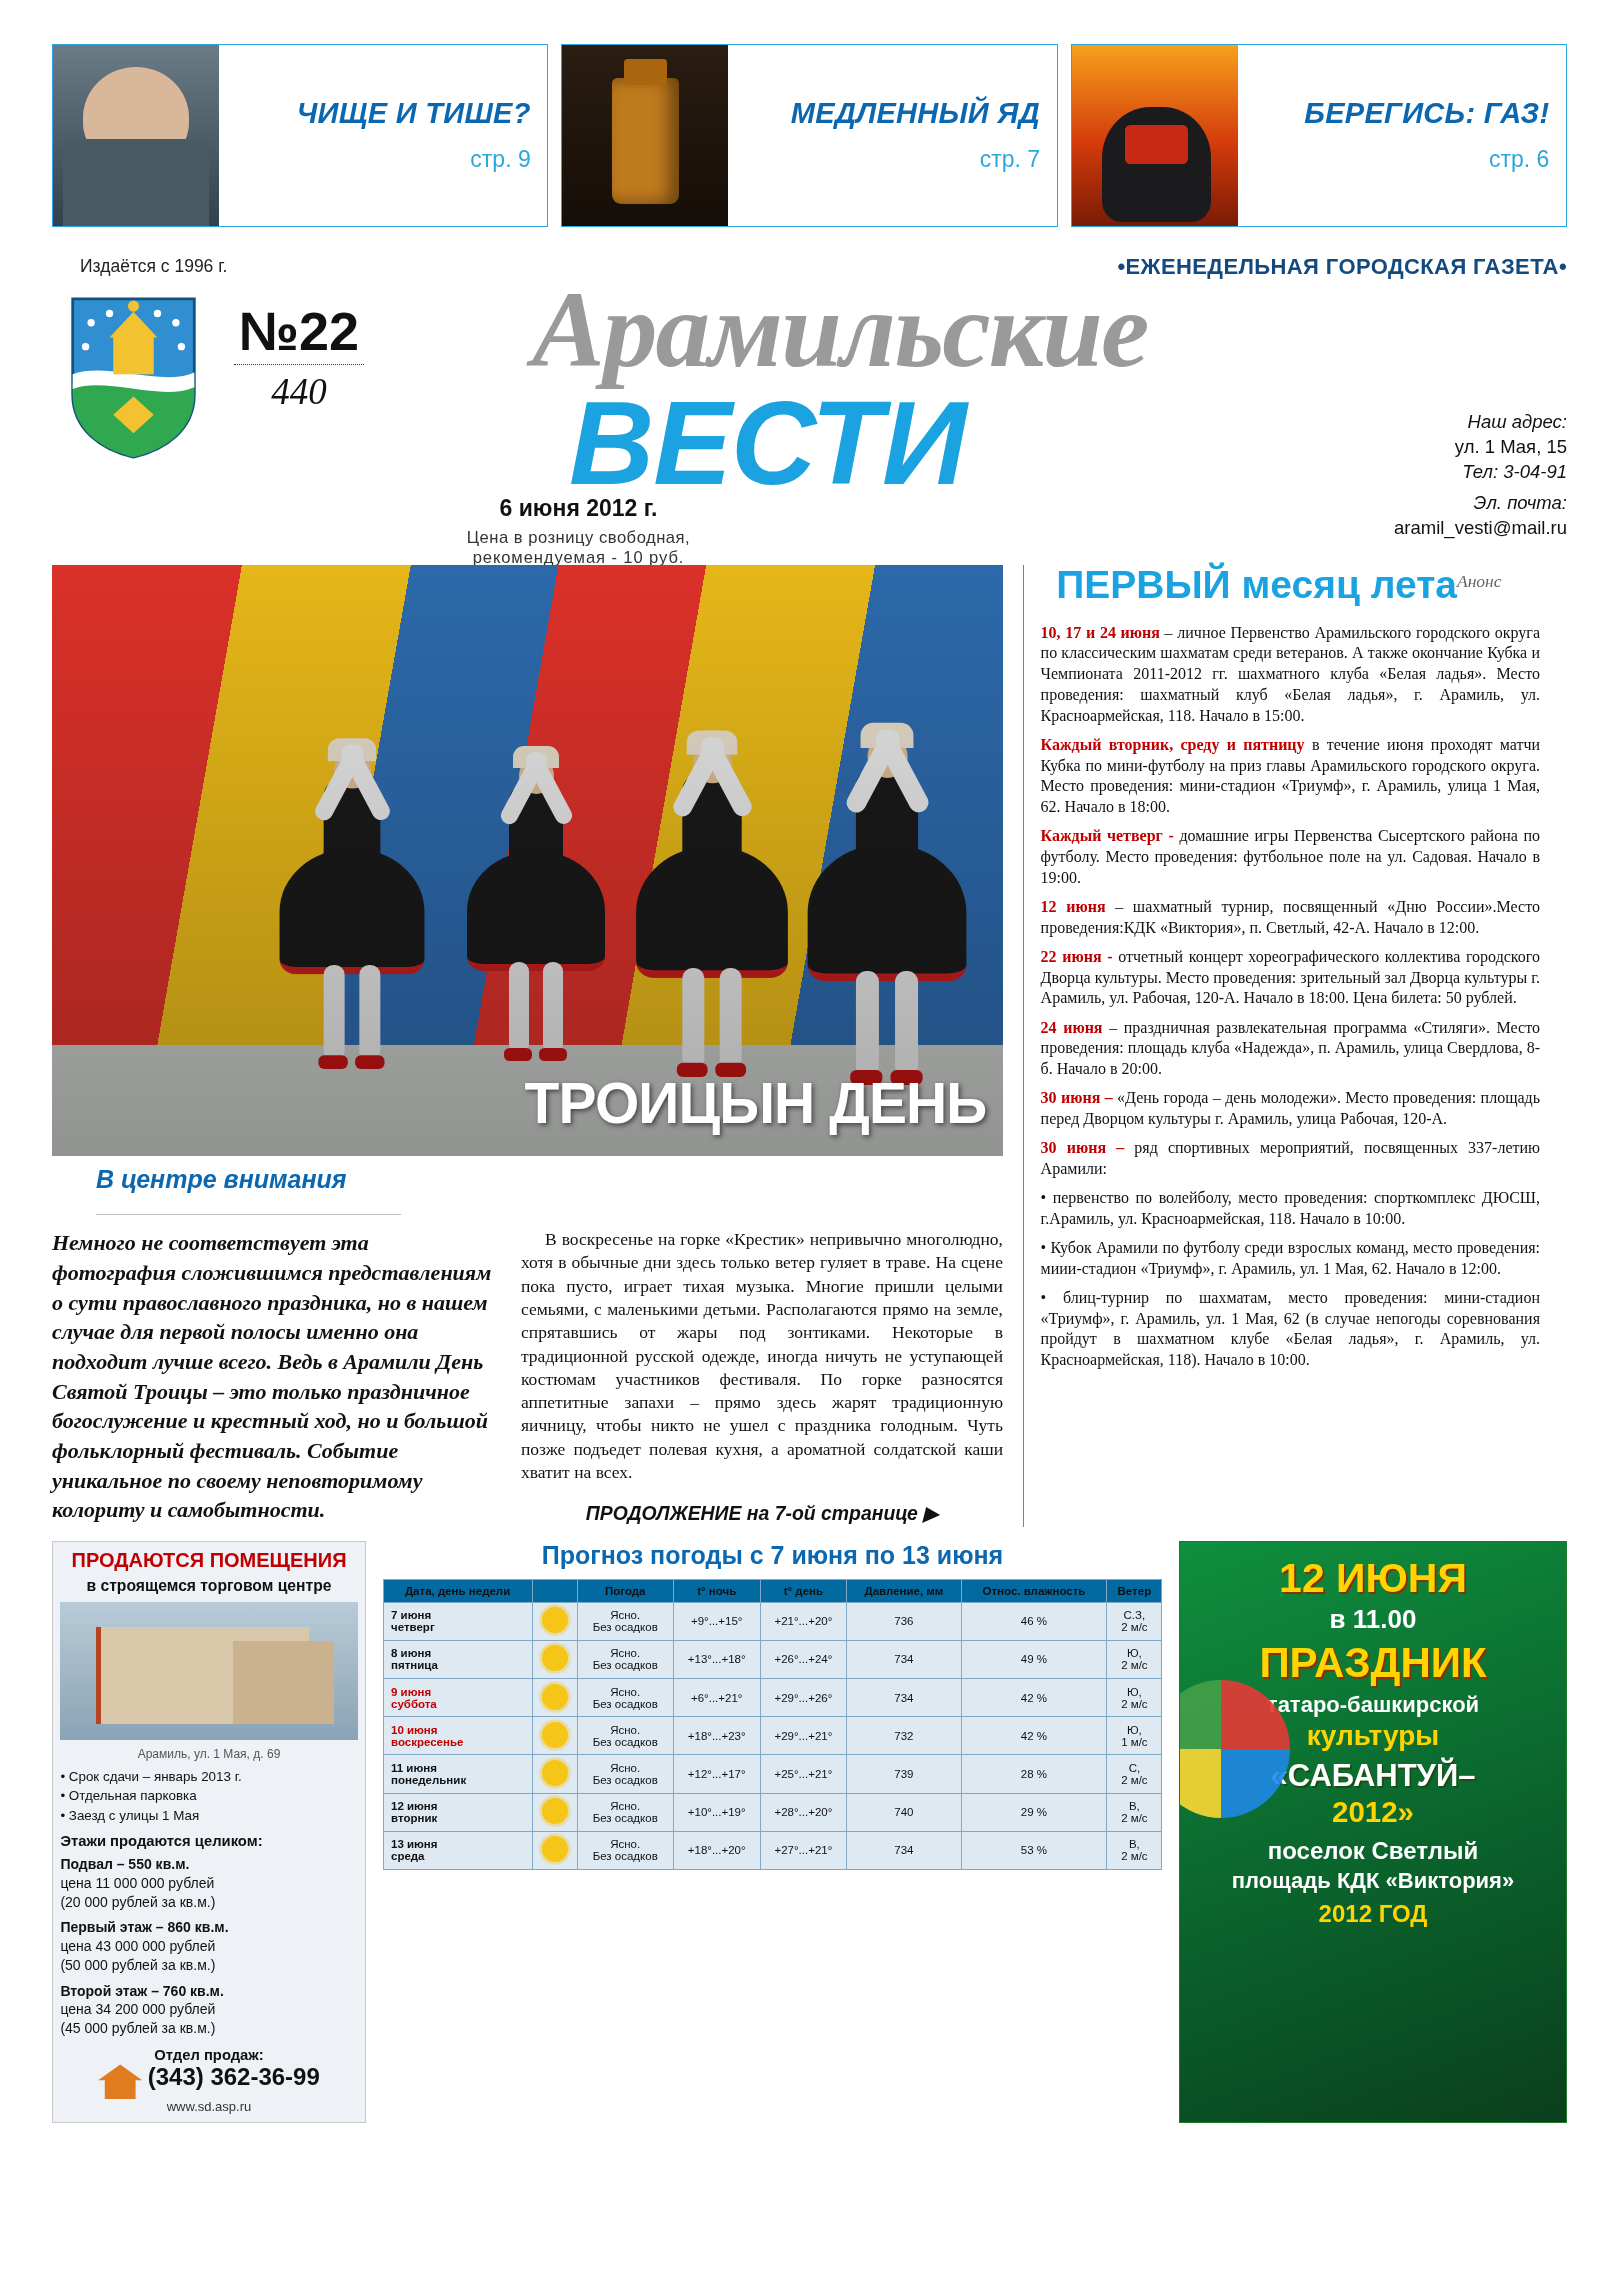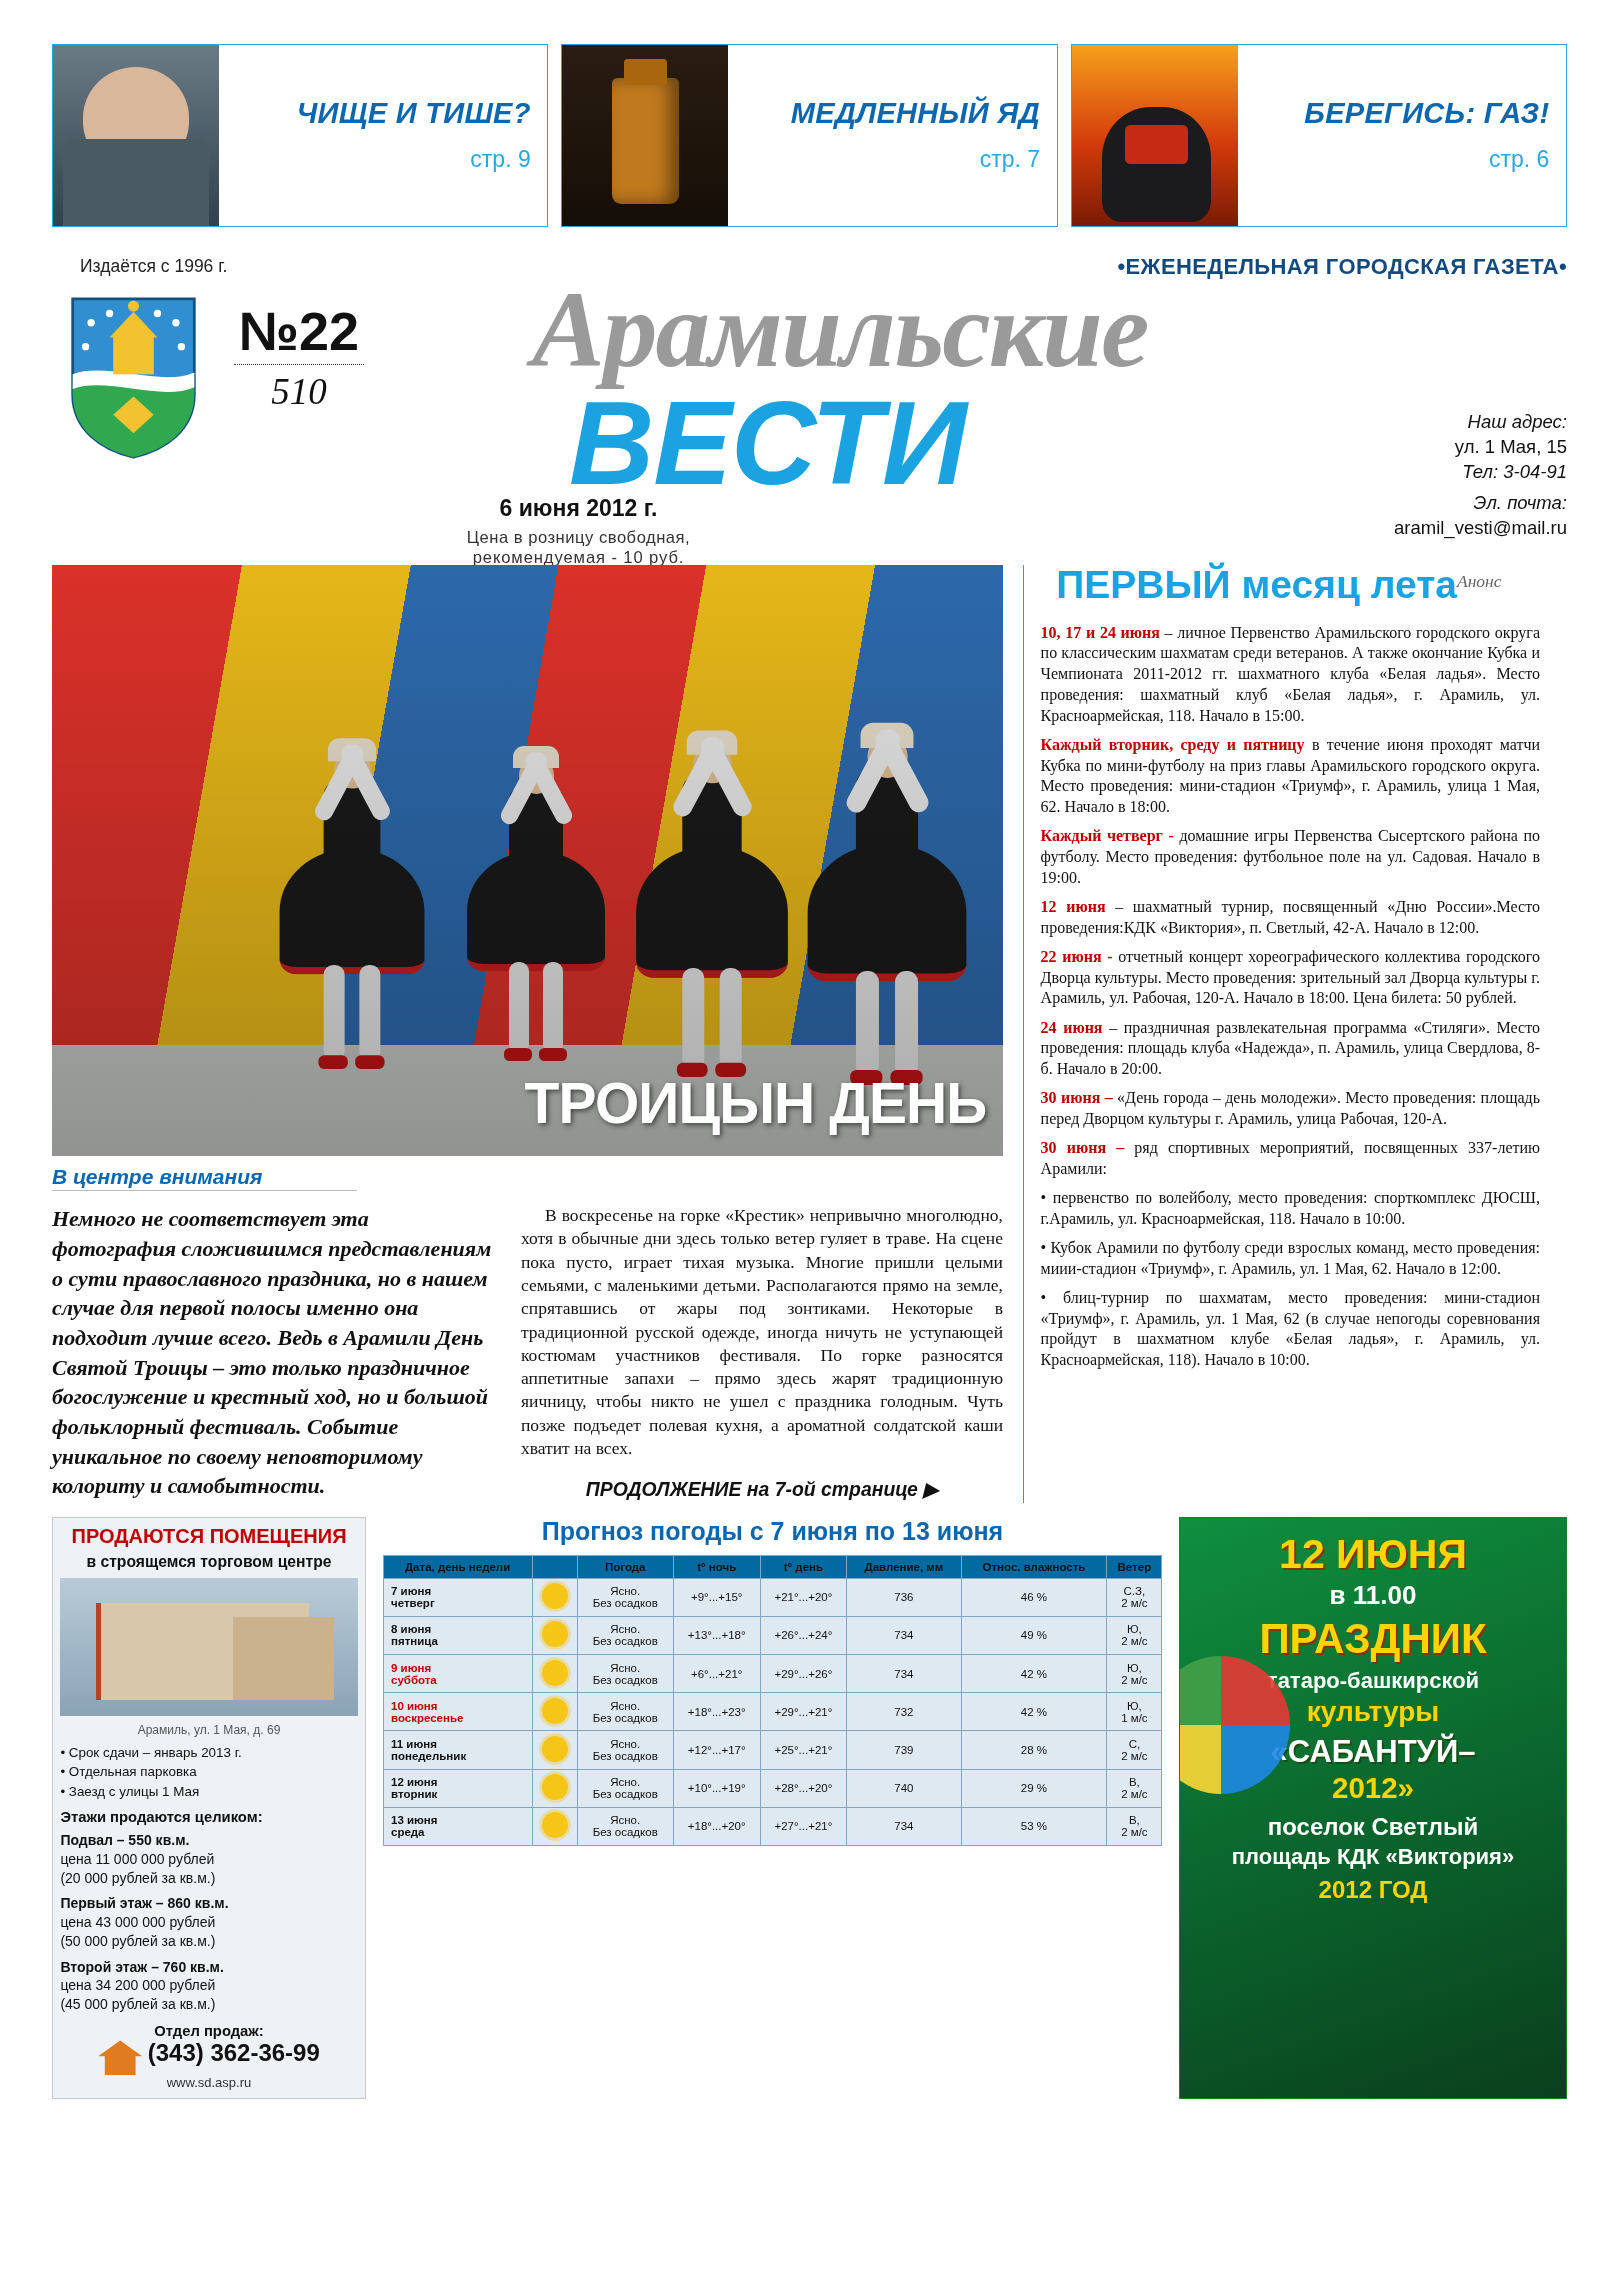--- a/index.html
+++ b/index.html
@@ -104,21 +104,21 @@
   .dancer .arm.l { left:29.5px; transform:rotate(28deg); }
   .dancer .arm.r { left:92px; transform:rotate(-28deg); }
   .photo-headline {
     position:absolute; right:16.6px; bottom:20px;
     font-family:"Liberation Sans", sans-serif; font-weight:bold; font-size:57px; color:#ffffff;
     text-shadow:1.8px 1.8px 5.5px rgba(0,0,0,.55); letter-spacing:-0.9px;
   }
 
   .attn {
     margin-top:9.2px; font-family:"Liberation Sans", sans-serif; font-style:italic; font-weight:bold;
-    font-size:21px; color:#0b68b0; border-bottom:1.8px solid #bbb; padding-bottom:1px; width:305px;
+    font-size:25px; color:#0b68b0; border-bottom:1.8px solid #bbb; padding-bottom:20px; width:305px;margin-left:44px;
   }
 
   .lead-cols { display:flex; gap:26px; margin-top:13px; }
   .lead-left { width:443px; font-family:"Liberation Serif", serif; font-style:italic; font-weight:bold; font-size:22px; line-height:1.35; }
   .lead-right { flex:1; font-size:17.5px; line-height:1.33; text-align:justify; }
   .lead-right p { margin:0 0 9.2px 0; text-indent:24px; }
   .cont { margin-top:16.6px; font-family:"Liberation Sans", sans-serif; font-style:italic; font-weight:bold; font-size:19.4px; text-align:center; }
 
   
   .anons-row { display:flex; align-items:flex-start; justify-content:space-between; }
@@ -229,21 +229,21 @@
         <circle cx="96" cy="20" r="4" fill="#fff"></circle>
           <circle cx="116" cy="30" r="4" fill="#fff"></circle>
         <circle cx="18" cy="56" r="4" fill="#fff"></circle>
           <circle cx="122" cy="56" r="4" fill="#fff"></circle>
       </svg>
     </div>
 
     <div class="issue-no">
       <div class="num">№22</div>
       <div class="rule"></div>
-      <div class="sub">510</div>
+      <div class="sub">440</div>
     </div>
 
     <div class="title-arm">Арамильские</div>
     <div class="title-vesti">ВЕСТИ</div>
 
     <div class="date-block">
       <div class="d1">6 июня 2012 г.</div>
       <div class="d2">Цена в розницу свободная,</div>
       <div class="d3">рекомендуемая - 10 руб.</div>
     </div>

